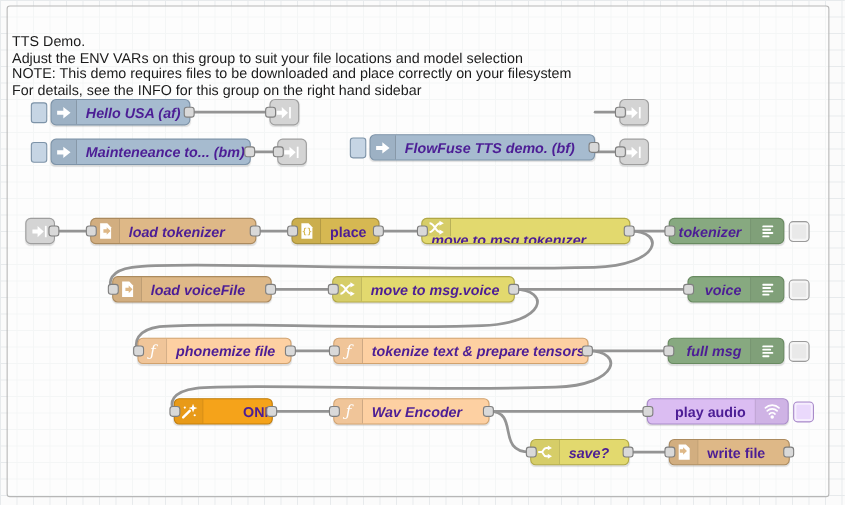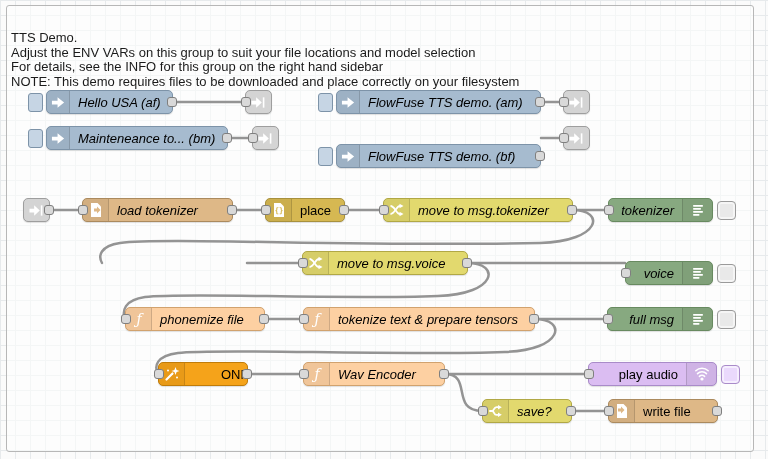--- a/index.html
+++ b/index.html
@@ -33,21 +33,21 @@
     width:25px;background:rgba(0,0,0,0.05);
     border-right:1px solid rgba(0,0,0,0.14);border-radius:4px 0 0 4px;
   }
   .icon-cell.right{
     width:29px;border-right:none;border-left:1px solid rgba(0,0,0,0.14);
     border-radius:0 4px 4px 0;
   }
   .icon-cell.only{width:100%;background:none;border:none;border-radius:4px;}
   .node .label{
     flex:1 1 auto;display:flex;align-items:center;
-    padding:0 8px;font-size:13px;color:#000000;white-space:nowrap;overflow:hidden;
+    padding:0 8px;font-size:13px;color:#4c1d95;white-space:nowrap;overflow:hidden;font-weight:bold;
   }
   .node .label.right{justify-content:flex-end;}
   .italic .label{font-style:italic;}
   .port{
     position:absolute;width:10px;height:10px;top:6px;
     background:#d9d9d9;border:1px solid #7f7f7f;border-radius:3px;box-sizing:border-box;
   }
   .port.in{left:-5px;}
   .port.out{right:-5px;}
   .btn{position:absolute;box-sizing:border-box;border-radius:3px;}
@@ -59,22 +59,22 @@
 </head>
 <body>
 
 <div class="canvas">
 
   <div class="group"></div>
 
   <div class="group-label">
     <span>TTS Demo.</span>
     <span>Adjust the ENV VARs on this group to suit your file locations and model selection</span>
+    <span>NOTE: This demo requires files to be downloaded and place correctly on your filesystem</span>
     <span>For details, see the INFO for this group on the right hand sidebar</span>
-    <span>NOTE: This demo requires files to be downloaded and place correctly on your filesystem</span>
   </div>
 
   <svg class="wires">
     <path d="M173,102 L245,102" style="stroke: rgb(148, 148, 148);"></path>
     <path d="M228,138 L252,138" style="stroke: rgb(148, 148, 148);"></path>
     <path d="M541,102 L563,102" style="stroke: rgb(148, 148, 148);"></path>
     <path d="M541,138 L563,138" style="stroke: rgb(148, 148, 148);"></path>
     <path d="M50,210 L82,210" style="stroke: rgb(148, 148, 148);"></path>
     <path d="M233,210 L265,210" style="stroke: rgb(148, 148, 148);"></path>
     <path d="M345,210 L383,210" style="stroke: rgb(148, 148, 148);"></path>
@@ -107,38 +107,28 @@
     <span class="btn left" style="background-color: rgb(198, 213, 228); border-color: rgb(125, 147, 168);"></span>
     <span class="icon-cell" style="width:22px">
       <svg width="15" height="15" viewBox="0 0 16 16">
           <polygon points="1,6 7,6 7,2.5 14,8 7,13.5 7,10 1,10" fill="#fff"></polygon>
         </svg>
     </span>
     <span class="label">Mainteneance to... (bm)</span>
     <span class="port out"></span>
   </div>
 
-  <div class="node italic" style="left: 336px; top: 90px; width: 205px; background-color: rgb(166, 187, 207); border-color: rgb(125, 147, 168);">
+
+  <div class="node italic" style="left: 336px; top: 122px; width: 205px; background-color: rgb(166, 187, 207); border-color: rgb(125, 147, 168);">
     <span class="btn left" style="background-color: rgb(198, 213, 228); border-color: rgb(125, 147, 168);"></span>
     <span class="icon-cell" style="width:22px">
       <svg width="15" height="15" viewBox="0 0 16 16">
           <polygon points="1,6 7,6 7,2.5 14,8 7,13.5 7,10 1,10" fill="#fff"></polygon>
         </svg>
     </span>
-    <span class="label">FlowFuse TTS demo. (am)</span>
-    <span class="port out"></span>
-  </div>
-
-  <div class="node italic" style="left: 336px; top: 144px; width: 205px; background-color: rgb(166, 187, 207); border-color: rgb(125, 147, 168);">
-    <span class="btn left" style="background-color: rgb(198, 213, 228); border-color: rgb(125, 147, 168);"></span>
-    <span class="icon-cell" style="width:22px">
-      <svg width="15" height="15" viewBox="0 0 16 16">
-          <polygon points="1,6 7,6 7,2.5 14,8 7,13.5 7,10 1,10" fill="#fff"></polygon>
-        </svg>
-    </span>
     <span class="label">FlowFuse TTS demo. (bf)</span>
     <span class="port out"></span>
   </div>
 
   <div class="node" style="left: 245px; top: 90px; width: 27px; background-color: rgb(212, 212, 212); border-color: rgb(158, 158, 158);">
     <span class="port in"></span>
     <span class="icon-cell only">
       <svg width="15" height="15" viewBox="0 0 16 16">
           <polygon points="0.5,6 5.5,6 5.5,2.5 11.5,8 5.5,13.5 5.5,10 0.5,10" fill="#fff"></polygon>
           <rect x="12.6" y="2.5" width="1.7" height="11" fill="#fff"></rect>
@@ -199,21 +189,21 @@
     <span class="icon-cell">
       <svg width="16" height="16" viewBox="0 0 16 16">
           <path d="M3,1 h6.5 l3.5,3.5 V15 H3 Z" fill="#fff"></path>
           <text x="8" y="10.5" font-size="7.5" font-weight="bold" fill="#d6b852" text-anchor="middle" font-family="'DejaVu Sans Mono',monospace">{}</text>
         </svg>
     </span>
     <span class="label">place</span>
     <span class="port out"></span>
   </div>
 
-  <div class="node italic" style="left: 383px; top: 198px; width: 190px; background-color: rgb(226, 217, 110); border-color: rgb(177, 168, 69);">
+  <div class="node italic" style="left: 383px; top: 198px; width: 190px; background-color: rgb(226, 217, 110); border-color: rgb(177, 168, 69); flex-direction: column;">
     <span class="port in"></span>
     <span class="icon-cell">
       <svg width="16" height="16" viewBox="0 0 16 16">
           <path d="M1.5,4 C6,4 7,12 11,12" stroke="#fff" stroke-width="1.8" fill="none"></path>
           <path d="M1.5,12 C6,12 7,4 11,4" stroke="#fff" stroke-width="1.8" fill="none"></path>
           <polygon points="10.5,1.7 14.5,4 10.5,6.3" fill="#fff"></polygon>
           <polygon points="10.5,9.7 14.5,12 10.5,14.3" fill="#fff"></polygon>
         </svg>
     </span>
     <span class="label">move to msg.tokenizer</span>
@@ -227,36 +217,47 @@
       <svg width="16" height="16" viewBox="0 0 16 16">
           <rect x="3" y="3" width="10" height="1.7" rx="0.8" fill="#fff"></rect>
           <rect x="3" y="6" width="8" height="1.7" rx="0.8" fill="#fff"></rect>
           <rect x="3" y="9" width="10" height="1.7" rx="0.8" fill="#fff"></rect>
           <rect x="3" y="12" width="6.5" height="1.7" rx="0.8" fill="#fff"></rect>
         </svg>
     </span>
     <span class="btn right" style="background-color: rgb(233, 233, 233);"></span>
   </div>
 
+  <div class="node italic" style="left: 102px; top: 251px; width: 145px; background-color: rgb(222, 184, 135); border-color: rgb(171, 138, 94);">
+    <span class="port in"></span>
+    <span class="icon-cell">
+      <svg width="16" height="16" viewBox="0 0 16 16">
+          <path d="M3,1 h6.5 l3.5,3.5 V15 H3 Z" fill="#fff"></path>
+          <polygon points="6,6.5 9,6.5 9,4.5 12.5,8 9,11.5 9,9.5 6,9.5" fill="#deb887"></polygon>
+        </svg>
+    </span>
+    <span class="label">load voiceFile</span>
+    <span class="port out"></span>
+  </div>
 
   <div class="node italic" style="left: 302px; top: 251px; width: 166px; background-color: rgb(226, 217, 110); border-color: rgb(177, 168, 69);">
     <span class="port in"></span>
     <span class="icon-cell">
       <svg width="16" height="16" viewBox="0 0 16 16">
           <path d="M1.5,4 C6,4 7,12 11,12" stroke="#fff" stroke-width="1.8" fill="none"></path>
           <path d="M1.5,12 C6,12 7,4 11,4" stroke="#fff" stroke-width="1.8" fill="none"></path>
           <polygon points="10.5,1.7 14.5,4 10.5,6.3" fill="#fff"></polygon>
           <polygon points="10.5,9.7 14.5,12 10.5,14.3" fill="#fff"></polygon>
         </svg>
     </span>
     <span class="label">move to msg.voice</span>
     <span class="port out"></span>
   </div>
 
-  <div class="node italic" style="left: 625px; top: 251px; width: 88px; background-color: rgb(135, 169, 128); border-color: rgb(104, 138, 96); margin-top: 10px;">
+  <div class="node italic" style="left: 625px; top: 251px; width: 88px; background-color: rgb(135, 169, 128); border-color: rgb(104, 138, 96);">
     <span class="port in"></span>
     <span class="label right">voice</span>
     <span class="icon-cell right">
       <svg width="16" height="16" viewBox="0 0 16 16">
           <rect x="3" y="3" width="10" height="1.7" rx="0.8" fill="#fff"></rect>
           <rect x="3" y="6" width="8" height="1.7" rx="0.8" fill="#fff"></rect>
           <rect x="3" y="9" width="10" height="1.7" rx="0.8" fill="#fff"></rect>
           <rect x="3" y="12" width="6.5" height="1.7" rx="0.8" fill="#fff"></rect>
         </svg>
     </span>

